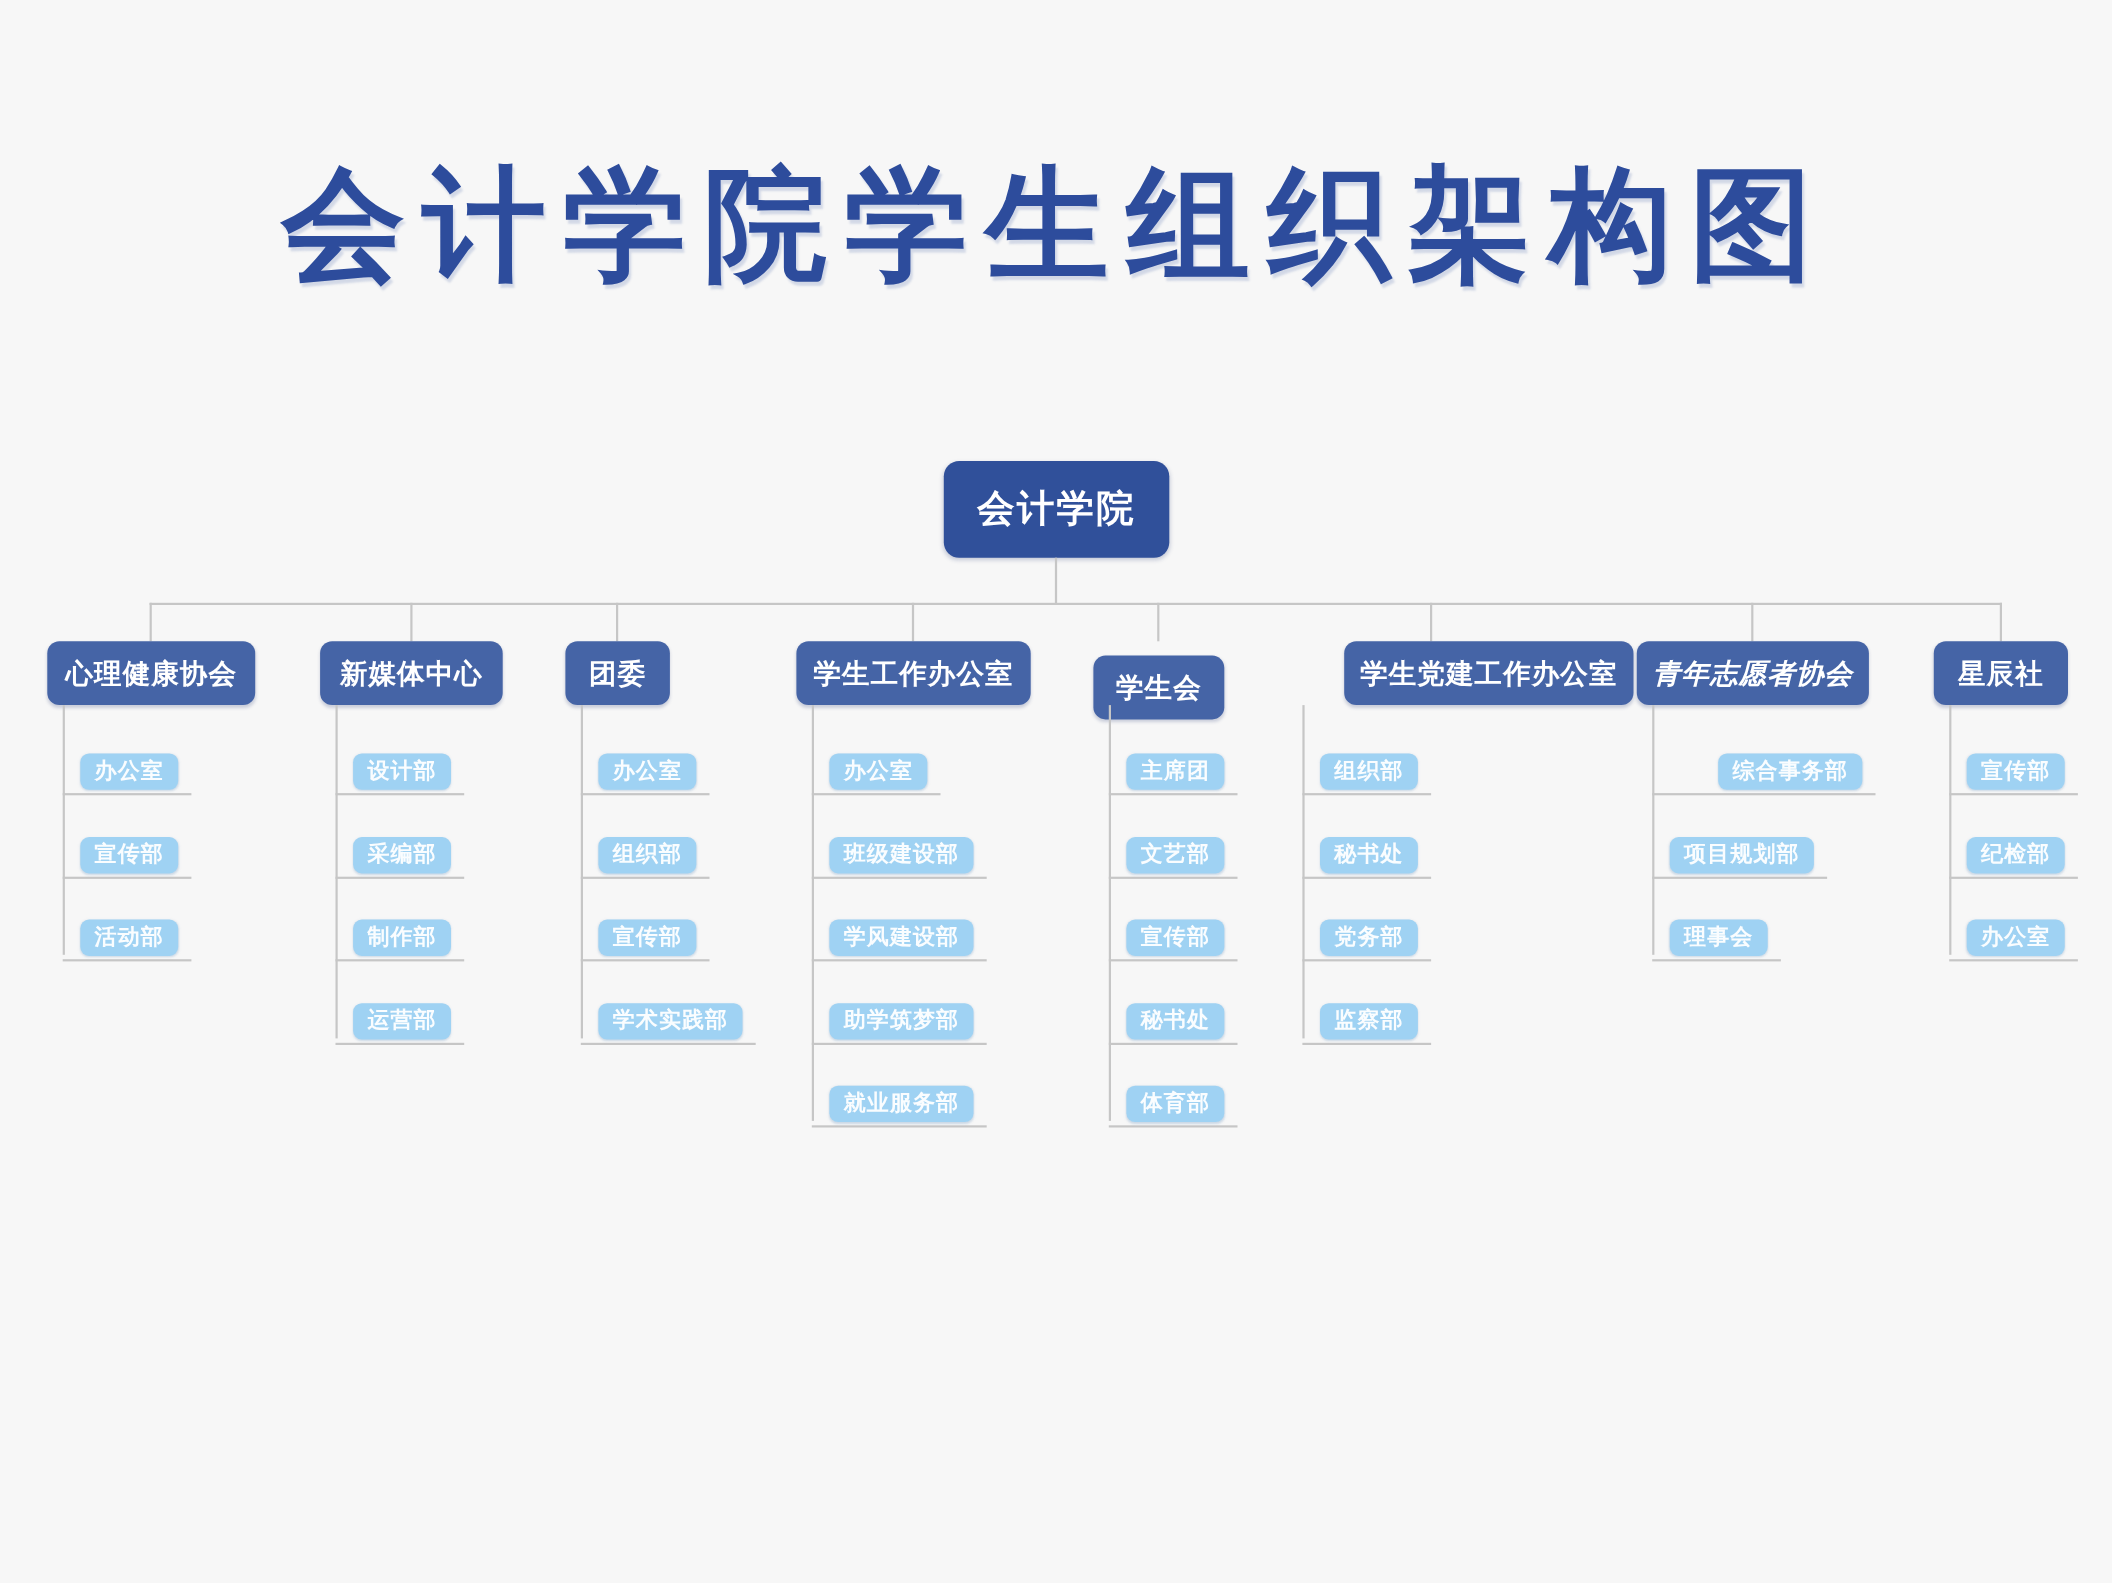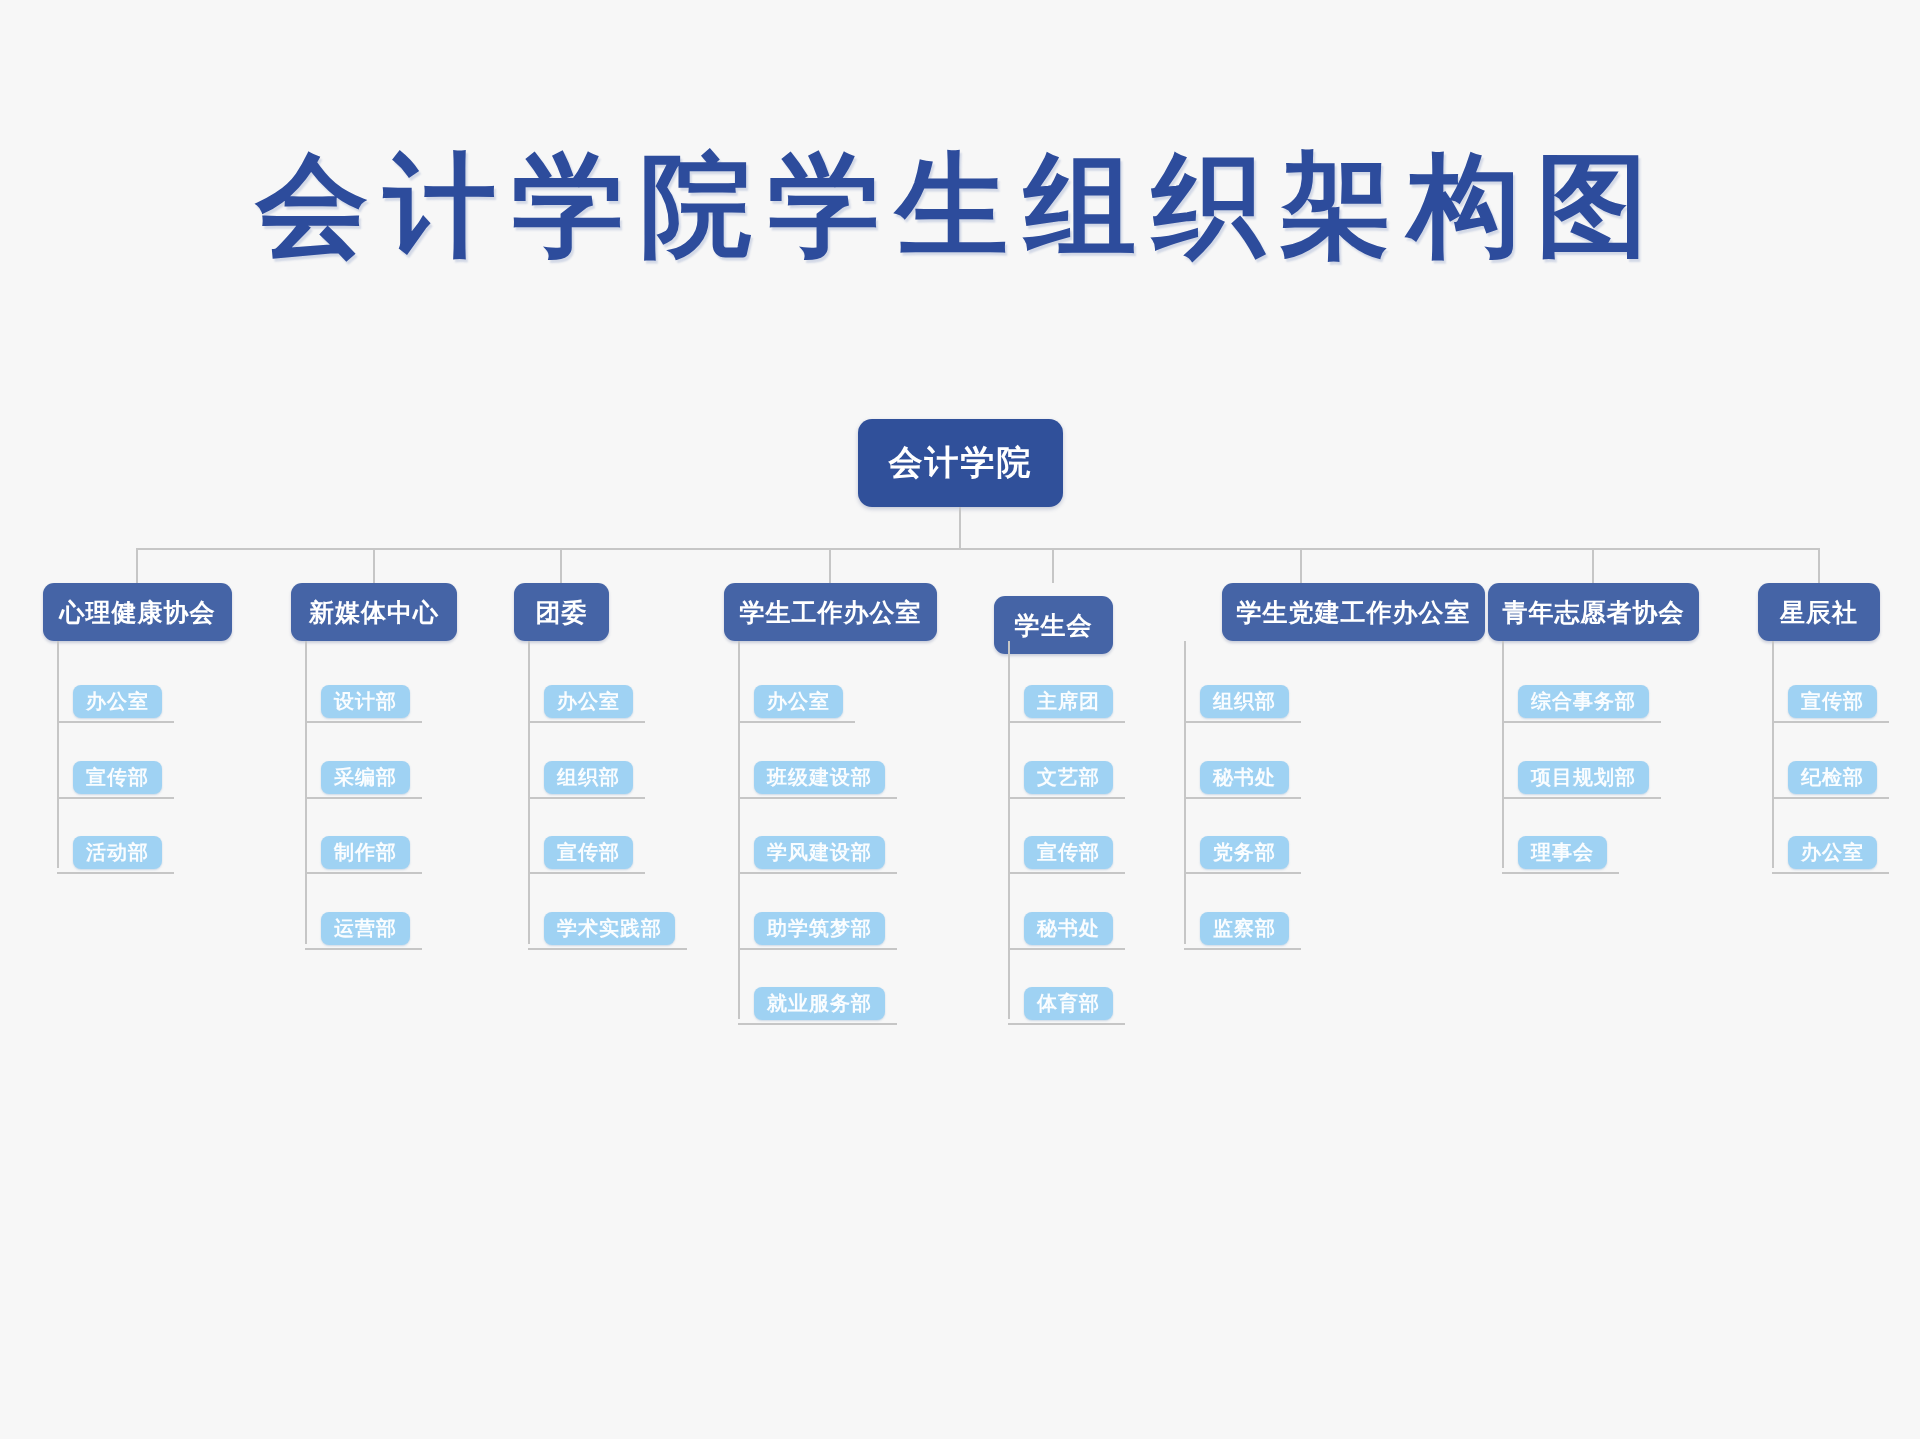--- a/index.html
+++ b/index.html
@@ -159,23 +159,23 @@
   <div class="dept-row" style="left:1184px;top:755px;">
     <div class="dept">秘书处</div>
   </div>
   <div class="dept-row" style="left:1184px;top:830px;">
     <div class="dept">党务部</div>
   </div>
   <div class="dept-row" style="left:1184px;top:906px;">
     <div class="dept">监察部</div>
   </div>
 
-  <div class="node branch" style="left:1488px;top:583px;width:211px;height:58px;">青年志愿者协会</div>
+  <div class="node branch" style="left:1488px;top:583px;width:211px;height:58px;font-style:italic;">青年志愿者协会</div>
   <div class="line" style="left:1502px;top:641px;width:2px;height:227px;"></div>
-  <div class="dept-row" style="left:1502px;top:679px;">
+  <div class="dept-row" style="left:1502px;top:679px;padding-left:44px;">
     <div class="dept">综合事务部</div>
   </div>
   <div class="dept-row" style="left:1502px;top:755px;">
     <div class="dept">项目规划部</div>
   </div>
   <div class="dept-row" style="left:1502px;top:830px;">
     <div class="dept">理事会</div>
   </div>
 
   <div class="node branch" style="left:1758px;top:583px;width:122px;height:58px;">星辰社</div>

